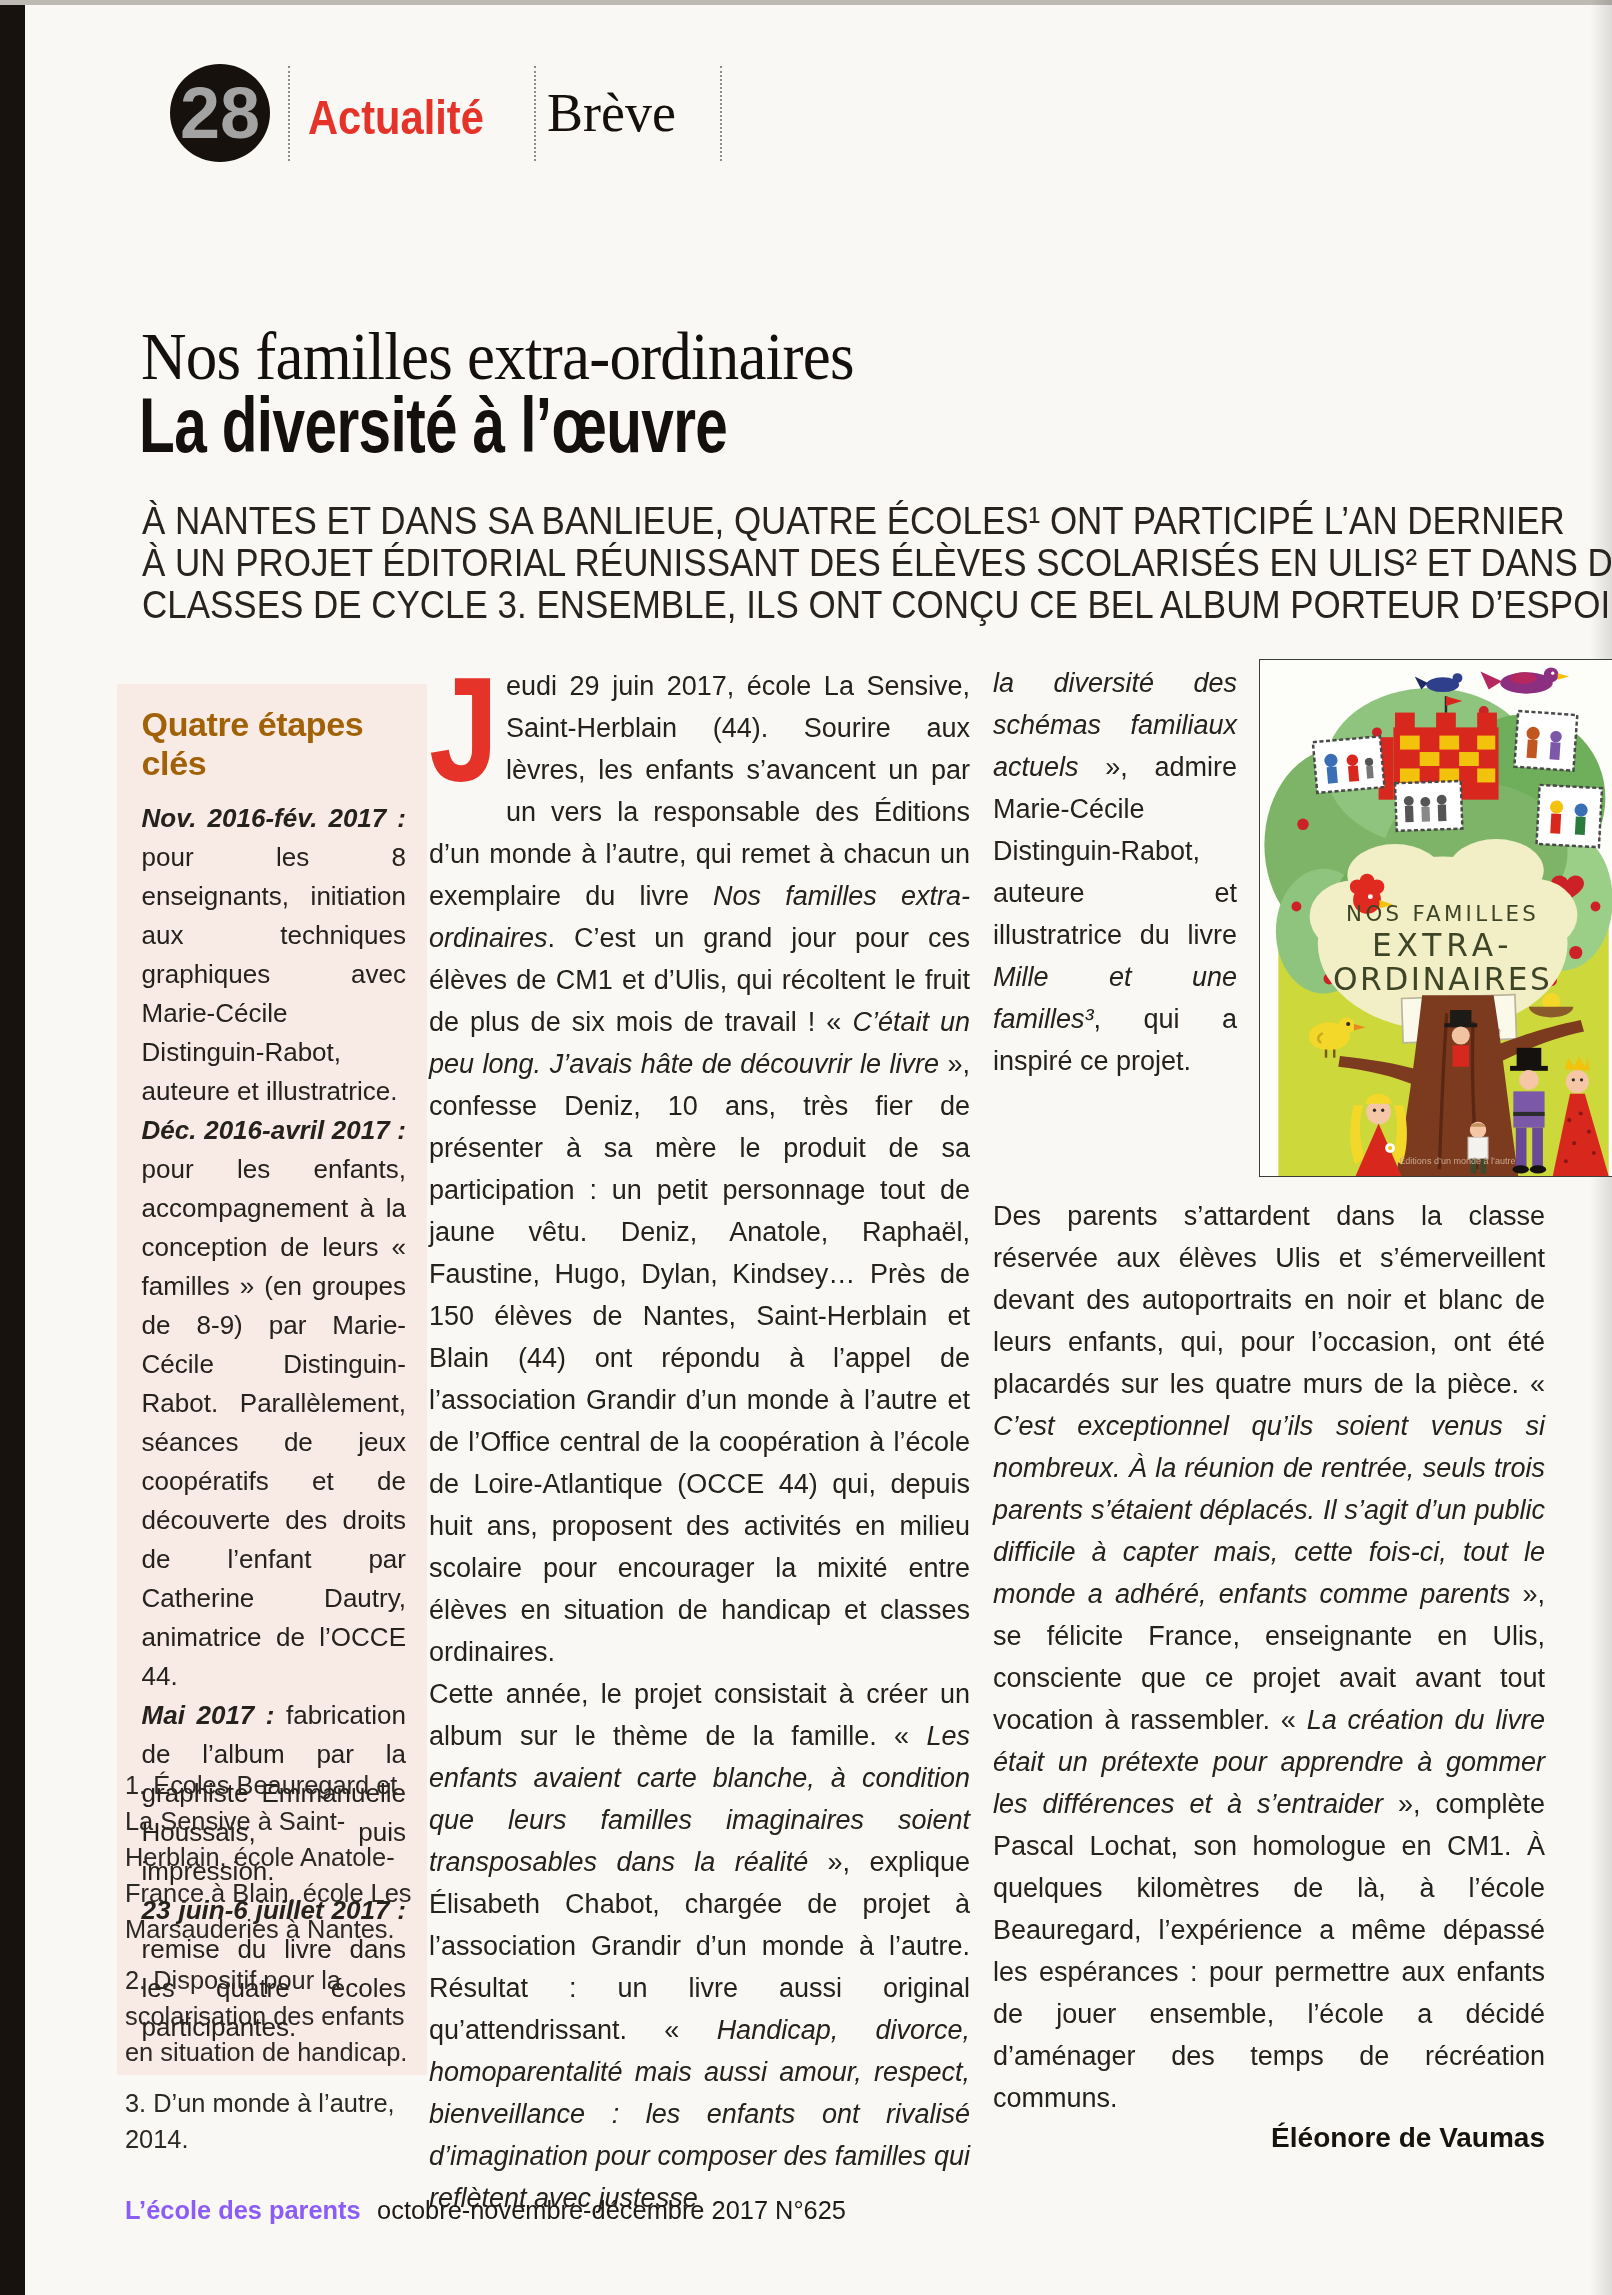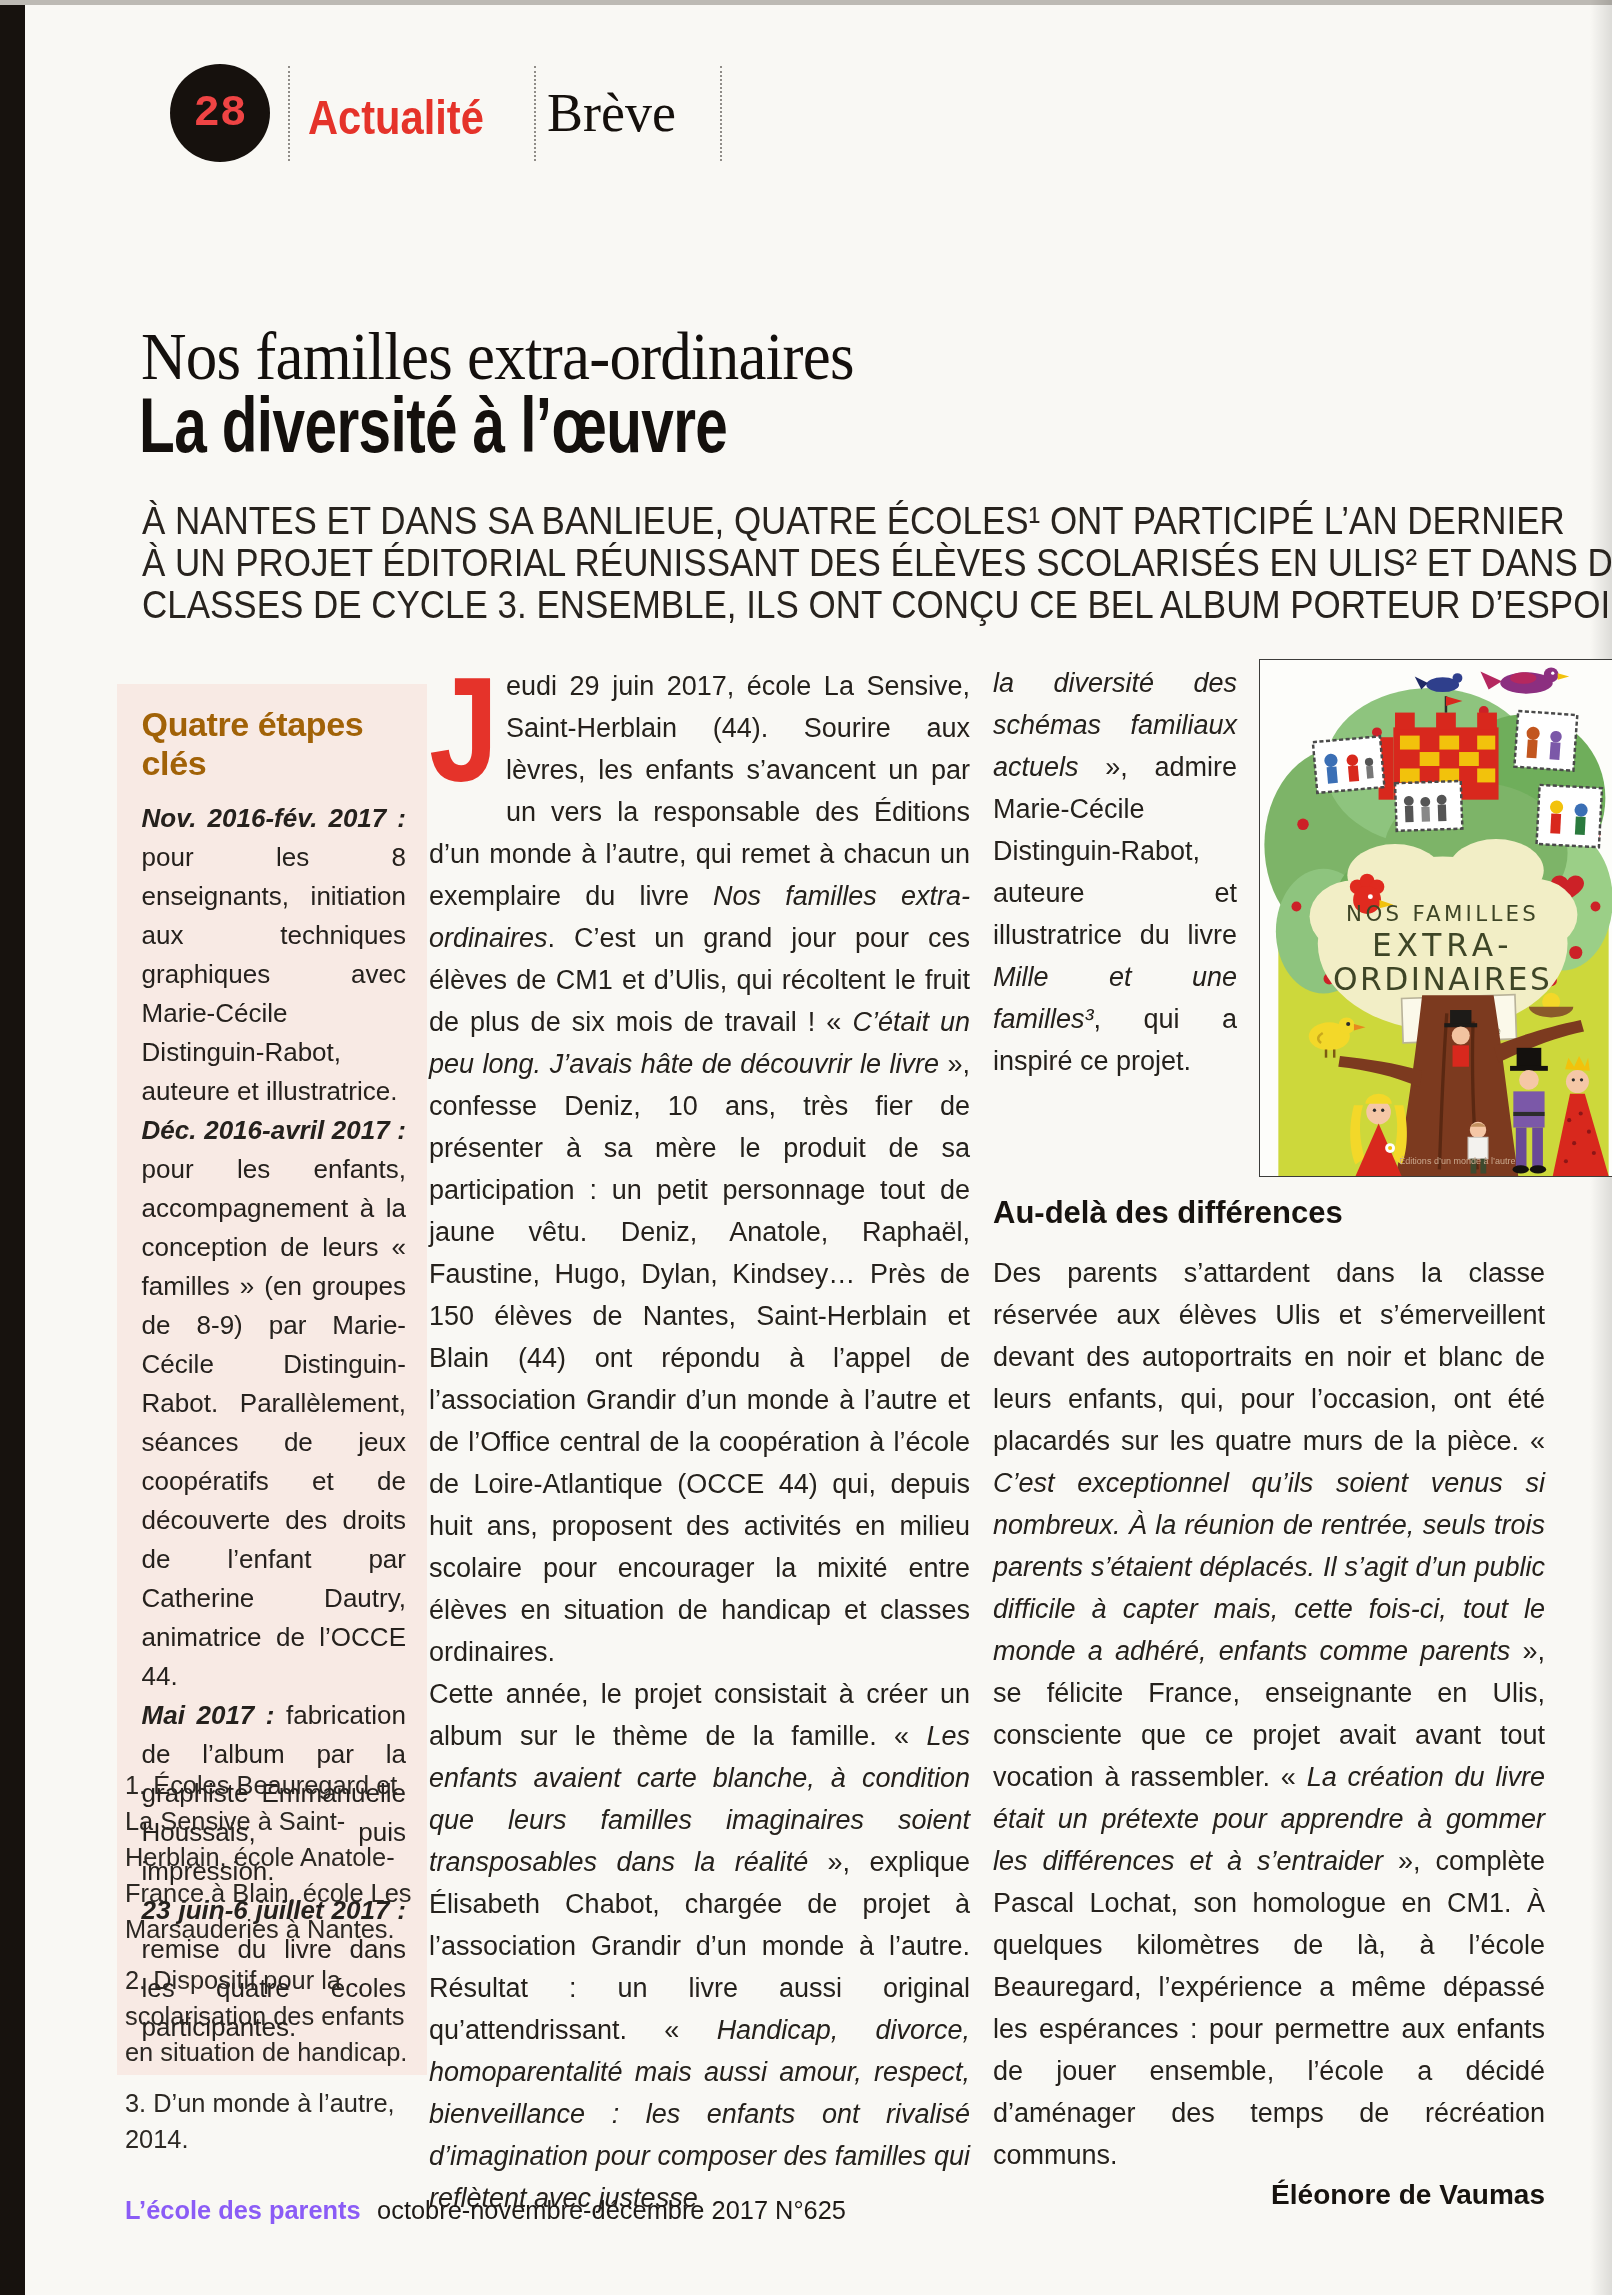--- a/index.html
+++ b/index.html
@@ -9,21 +9,21 @@
   }
   
   .scan-left  { position:absolute; left:0; top:0; width:24.6px; height:100%; background:#17120e; }
   .scan-top   { position:absolute; left:0; top:0; width:100%; height:4.9px; background:#bdbab4; }
   .scan-right { position:absolute; right:0; top:0; width:23px; height:100%;
                 background:linear-gradient(to right, rgba(0,0,0,0), rgba(0,0,0,0.12)); }
 
   
   .badge { position:absolute; left:170px; top:64px; width:100px; height:98px;
            background:#16110d; border-radius:50%; display:flex; align-items:center; justify-content:center; }
-  .badge span { color:#ef4444; font-family:Liberation Mono, monospace; font-weight:700; font-size:44px; }
+  .badge span { color:#a3a3a3; font-family:Liberation Sans, sans-serif; font-weight:700; font-size:72px; }
   .vsep { position:absolute; top:66px; height:95px; width:0; border-left:2.5px dotted #908d88; }
   .section-label { position:absolute; left:308px; top:92px; font-size:49px; font-weight:700;
                    color:#e5332a; transform:scaleX(0.85); transform-origin:left top; line-height:51px; }
   .rubric { position:absolute; left:547px; top:85px; font-family:"Liberation Serif", serif;
             font-size:54px; line-height:57px; color:#15100c; }
 
   
   .kicker { position:absolute; left:141px; top:321px; font-family:"Liberation Serif", serif;
             font-size:67px; line-height:70px; color:#14100d; letter-spacing:-0.8px;
             transform:scaleX(0.94); transform-origin:left top; white-space:nowrap; }
@@ -305,21 +305,20 @@
           <circle cx="-2" cy="58" r="2.5"></circle>
             <circle cx="22" cy="70" r="2.5"></circle>
             <circle cx="-12" cy="80" r="2.5"></circle>
         </g>
       </g>
       <text x="218" y="614" text-anchor="middle" font-size="11" fill="#caa88e">Éditions d’un monde à l’autre</text>
     </svg>
   </figure>
 
   <div class="col-right-bottom">
-    <h4 class="subhead">Au-delà des différences</h4>
     <p class="body-p"><span>Des parents s’attardent dans la classe réservée aux élèves Ulis et s’émerveillent devant des autoportraits en noir et blanc de leurs enfants, qui, pour l’occasion, ont été placardés sur les quatre murs de la pièce. « </span><em>C’est exceptionnel qu’ils soient venus si nombreux. À la réunion de rentrée, seuls trois parents s’étaient déplacés. Il s’agit d’un public difficile à capter mais, cette fois-ci, tout le monde a adhéré, enfants comme parents </em><span>», se félicite France, enseignante en Ulis, consciente que ce projet avait avant tout vocation à rassembler. « </span><em>La création du livre était un prétexte pour apprendre à gommer les différences et à s’entraider </em><span>», complète Pascal Lochat, son homologue en CM1. À quelques kilomètres de là, à l’école Beauregard, l’expérience a même dépassé les espérances : pour permettre aux enfants de jouer ensemble, l’école a décidé d’aménager des temps de récréation communs.</span></p>
     <div class="byline">Éléonore de Vaumas</div>
   </div>
 
   <div class="footnotes" id="footnotes">
       <p class="footnote">1. Écoles Beauregard et La Sensive à Saint-Herblain, école Anatole-France à Blain, école Les Marsauderies à Nantes.</p>
       <p class="footnote">2. Dispositif pour la scolarisation des enfants en situation de handicap.</p>
       <p class="footnote">3. D’un monde à l’autre, 2014.</p>
     </div>
 

